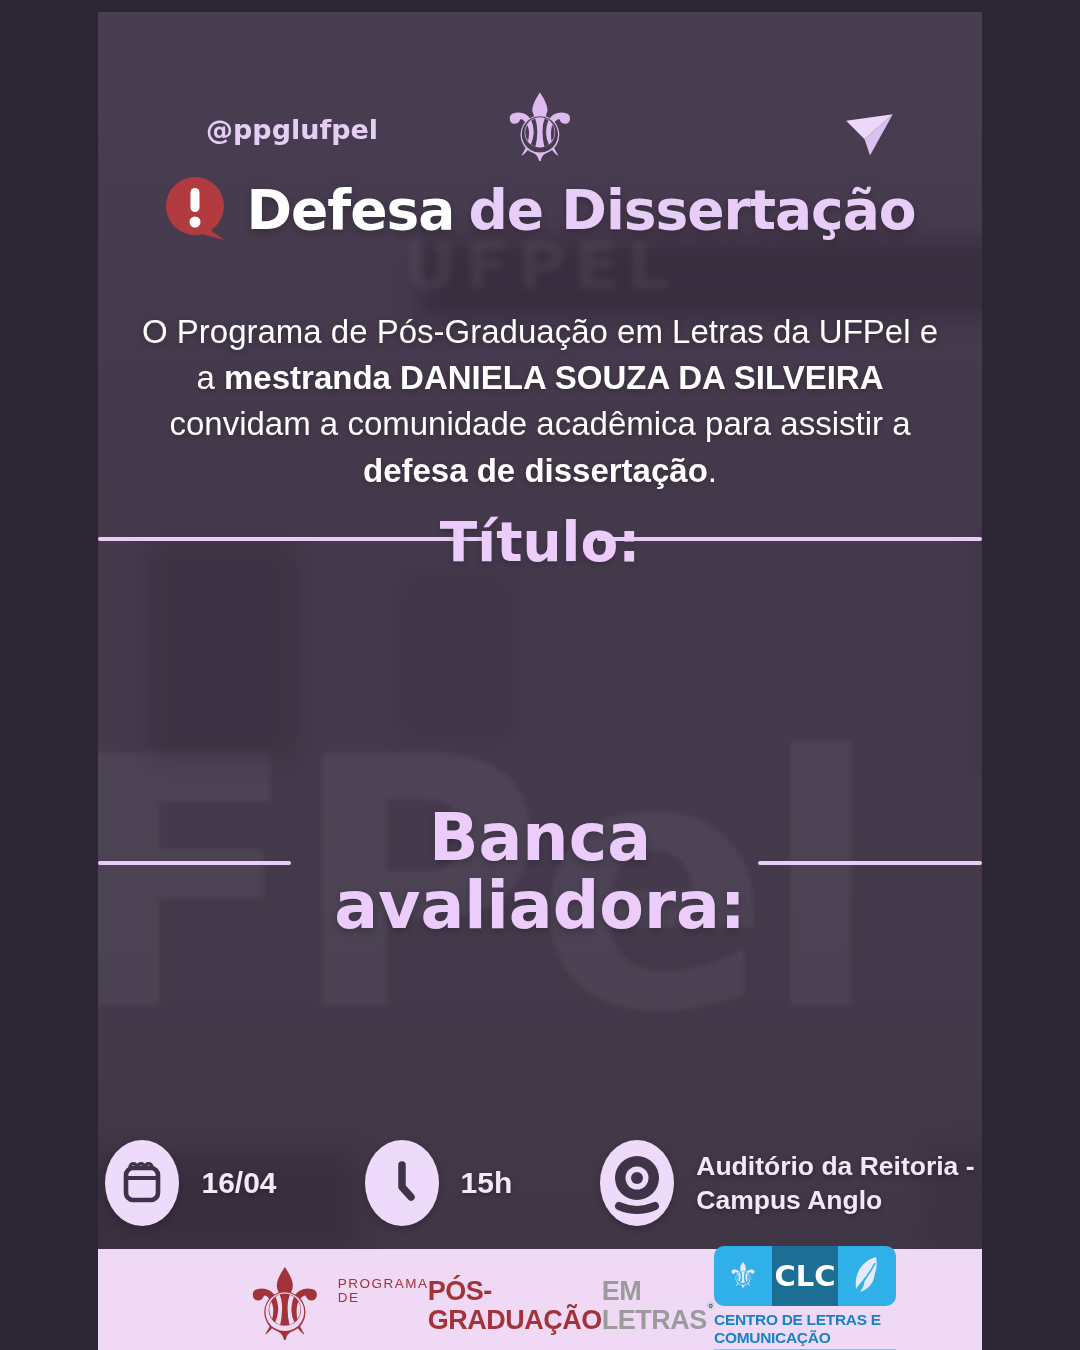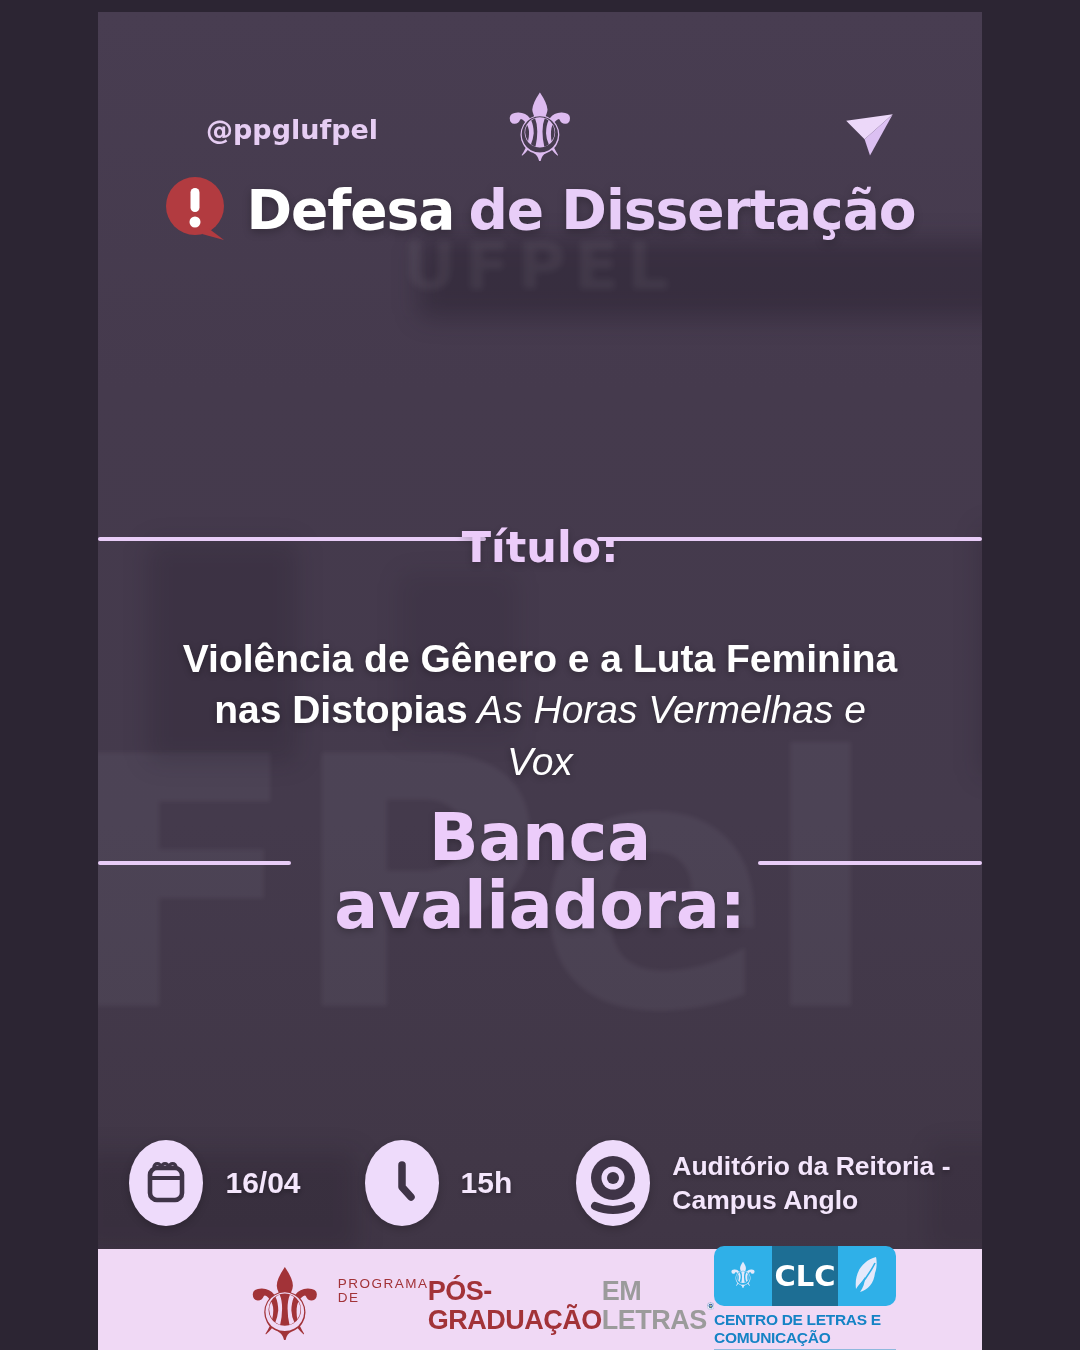--- a/index.html
+++ b/index.html
@@ -46,21 +46,21 @@
   
   .invite{position:absolute;top:297px;left:34px;right:34px;margin:0;
     text-align:center;font-size:33px;line-height:1.40;color:#ffffff;
     text-shadow:0 2px 6px rgba(0,0,0,.28);}
   .invite strong{font-weight:700;}
 
   
   .sec{position:absolute;left:0;right:0;text-align:center;
     font-family:"DejaVu Sans",sans-serif;font-weight:800;color:#ecccfa;
     text-shadow:0 3px 7px rgba(0,0,0,.22);}
-  .sec-titulo{top:514px;font-size:43px;line-height:1;}
+  .sec-titulo{top:503px;font-size:55px;line-height:1;}
   .sec-banca{top:792px;font-size:65px;line-height:1.05;}
   .rule{position:absolute;height:4px;background:#e9cdf8;border-radius:2px;}
   .rule-titulo-l{top:525px;left:0;width:388px;}
   .rule-titulo-r{top:525px;right:0;width:385px;}
   .rule-banca-l{top:849px;left:0;width:193px;}
   .rule-banca-r{top:849px;right:0;width:224px;}
 
   
   .diss{position:absolute;top:621px;left:80px;right:80px;margin:0;
     text-align:center;font-size:39px;line-height:1.32;color:#ffffff;font-weight:700;
@@ -68,21 +68,21 @@
   .diss .it{font-weight:400;font-style:italic;}
 
   
   .jury{position:absolute;top:952px;left:0;right:0;text-align:center;
     font-size:31.5px;line-height:1.24;color:#ffffff;
     text-shadow:0 2px 6px rgba(0,0,0,.28);}
   .jury p{margin:0;white-space:nowrap;}
 
   
   .inforow{position:absolute;top:1128px;left:0;right:0;
-    display:flex;justify-content:center;align-items:center;gap:64px;}
+    display:flex;justify-content:center;align-items:center;gap:88px;}
   .info-item{display:flex;align-items:center;gap:22px;}
   .badge{width:74px;height:86px;border-radius:50%;background:#eedbfb;
     display:flex;align-items:center;justify-content:center;flex:0 0 auto;
     box-shadow:0 3px 8px rgba(0,0,0,.2);}
   .info-label{font-size:30px;font-weight:700;color:#f4e6fc;
     text-shadow:0 2px 5px rgba(0,0,0,.3);}
   .info-label.small{font-size:26.5px;line-height:1.3;}
 
   
   .footer{position:absolute;left:0;right:0;top:1237px;height:113px;background:#f0d9f5;
@@ -133,26 +133,26 @@
   <div class="heading">
     <svg class="alert" viewBox="0 0 64 68">
       <circle cx="31" cy="30" r="29" fill="#b23b40"></circle>
       <path d="M44,52 L60,64 L38,58 Z" fill="#b23b40"></path>
       <rect x="26.5" y="12" width="9" height="24" rx="4.5" fill="#ffffff"></rect>
       <circle cx="31" cy="46" r="5.5" fill="#ffffff"></circle>
     </svg>
     <h1><span>Defesa</span><span class="rest">de Dissertação</span></h1>
   </div>
 
+  <p class="invite"><span>O Programa de Pós-Graduação em Letras da UFPel e a </span><strong>mestranda DANIELA SOUZA DA SILVEIRA</strong><span> convidam a comunidade acadêmica para assistir a </span><strong>defesa de dissertação</strong><span>.</span></p>
 
   <div class="rule rule-titulo-l"></div>
   <div class="sec sec-titulo">Título:</div>
   <div class="rule rule-titulo-r"></div>
 
-  <p class="diss"><span>Violência de Gênero e a Luta Feminina nas Distopias</span><span class="it"> As Horas Vermelhas e Vox</span></p>
 
   <div class="rule rule-banca-l"></div>
   <div class="sec sec-banca">
     <div>Banca</div>
     <div>avaliadora:</div>
   </div>
   <div class="rule rule-banca-r"></div>
 
 
   <div class="inforow">

